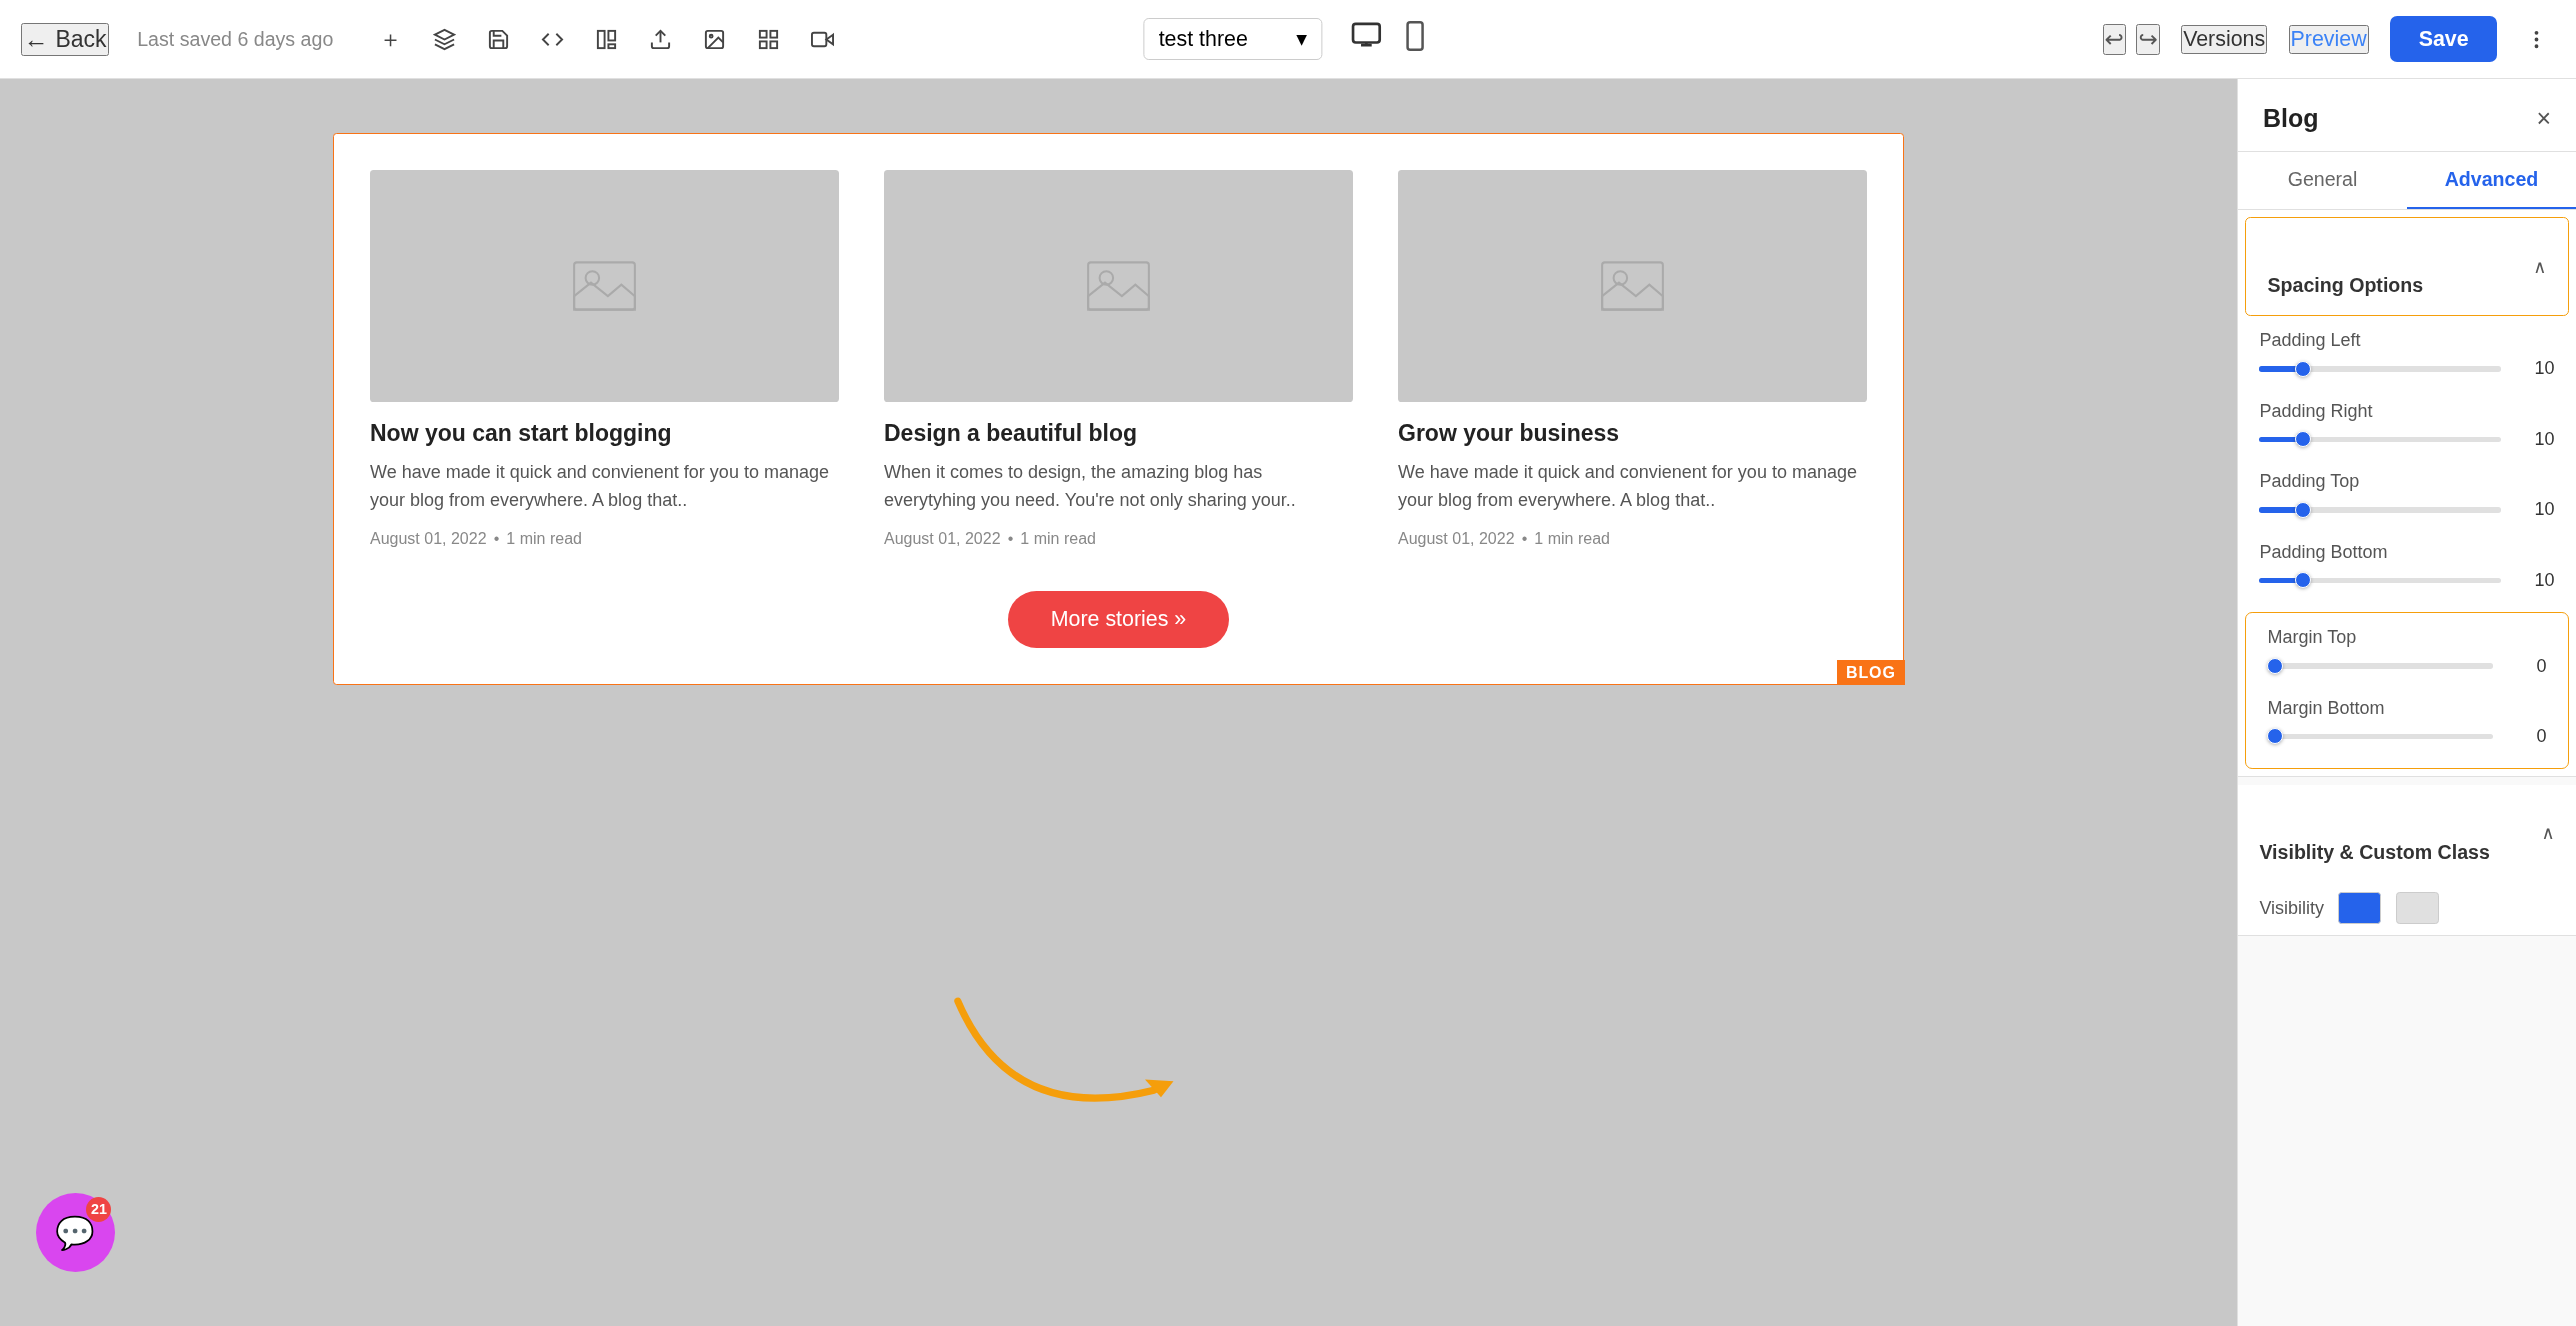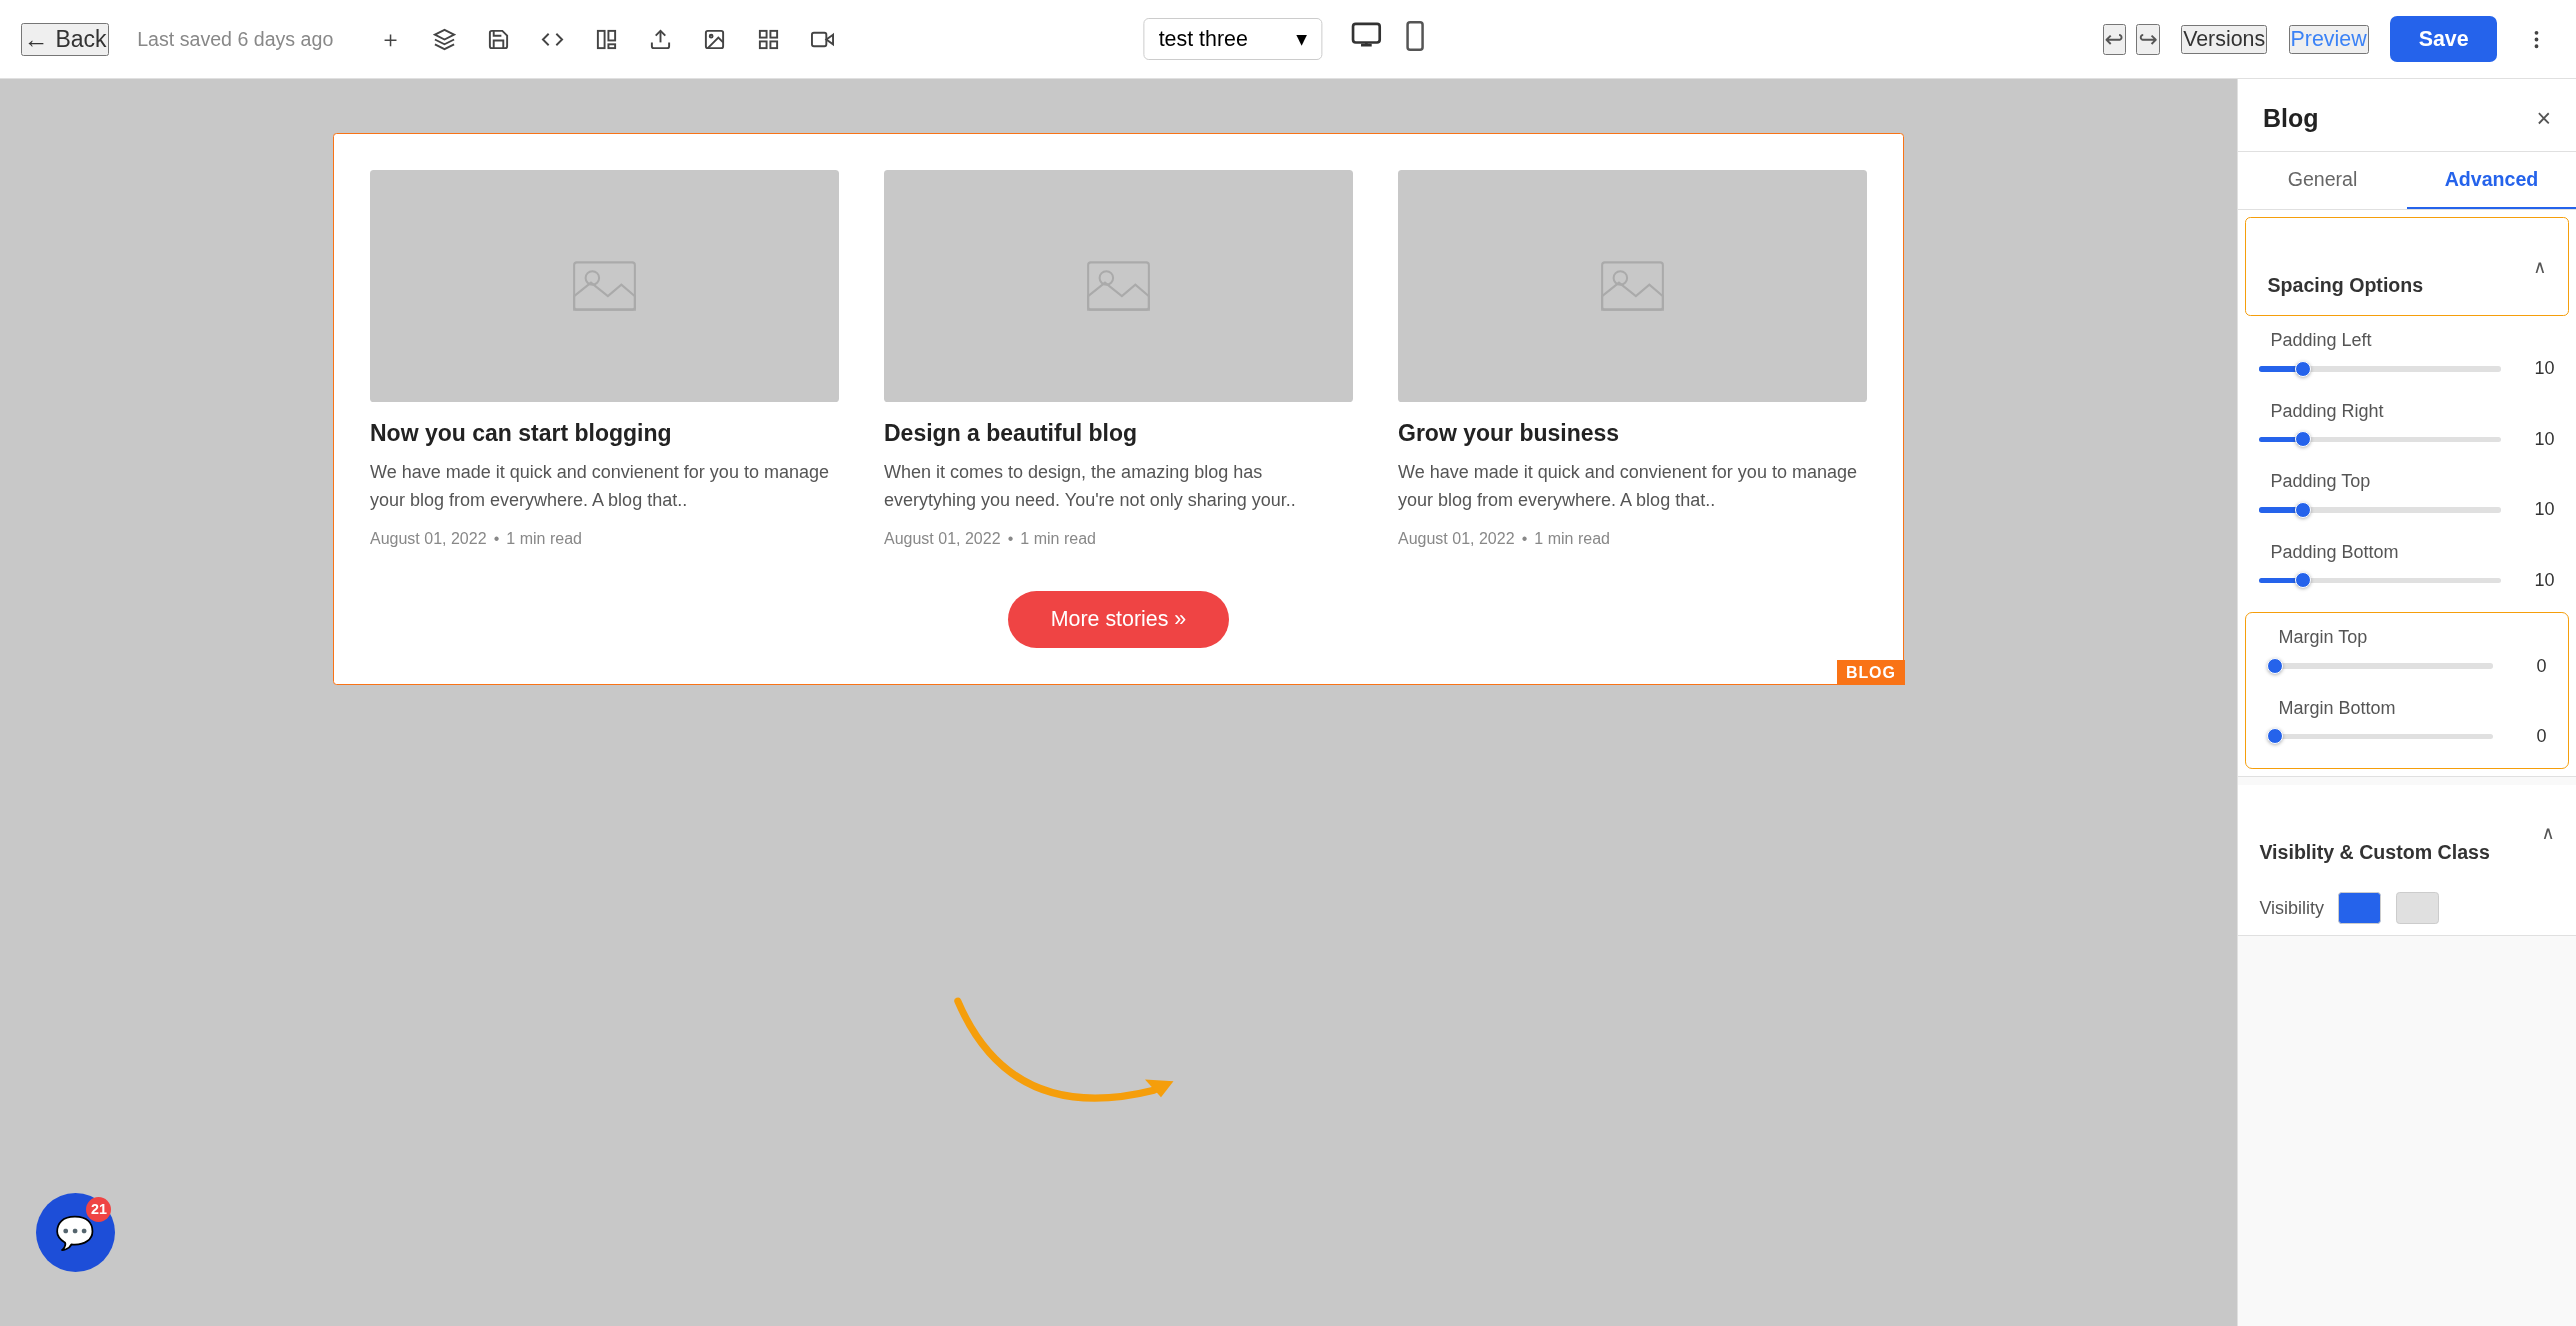--- a/index.html
+++ b/index.html
@@ -176,21 +176,21 @@
       border-radius: 5.4px;
       margin: 7.1px;
     }
     .section-title { font-size: 19.6px; font-weight: 600; color: #333; margin-top: 38px; }
     .section-chevron { font-size: 18px; color: #555; }
 
     
     .slider-row {
       padding: 7.1px 21.4px 14.3px;
     }
-    .slider-label { font-size: 18px; color: #555; margin-bottom: 7.1px; margin-left: 11px; }
+    .slider-label { font-size: 18px; color: #555; margin-bottom: 7.1px; }
     .slider-control { display: flex; align-items: center; gap: 10.7px; }
     .slider-track {
       flex: 1;
       height: 5.4px;
       background: #e0e0e0;
       border-radius: 2.7px;
       position: relative;
     }
     .slider-fill {
       height: 100%;
@@ -231,21 +231,21 @@
       margin-bottom: 7.1px;
     }
 
     
     .notification-badge {
       position: fixed;
       bottom: 54px;
       left: 36px;
       width: 79px;
       height: 79px;
-      background: #1d4ed8;
+      background: #d946ef;
       border-radius: 50%;
       display: flex;
       align-items: center;
       justify-content: center;
       cursor: pointer;
     }
     .badge-count {
       position: absolute;
       top: 3.6px;
       right: 3.6px;

